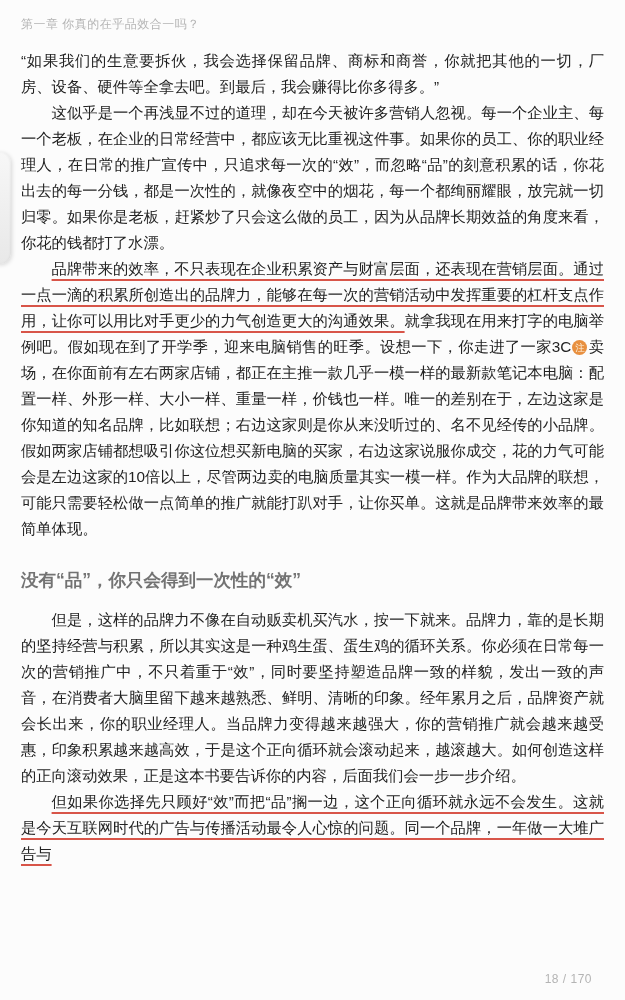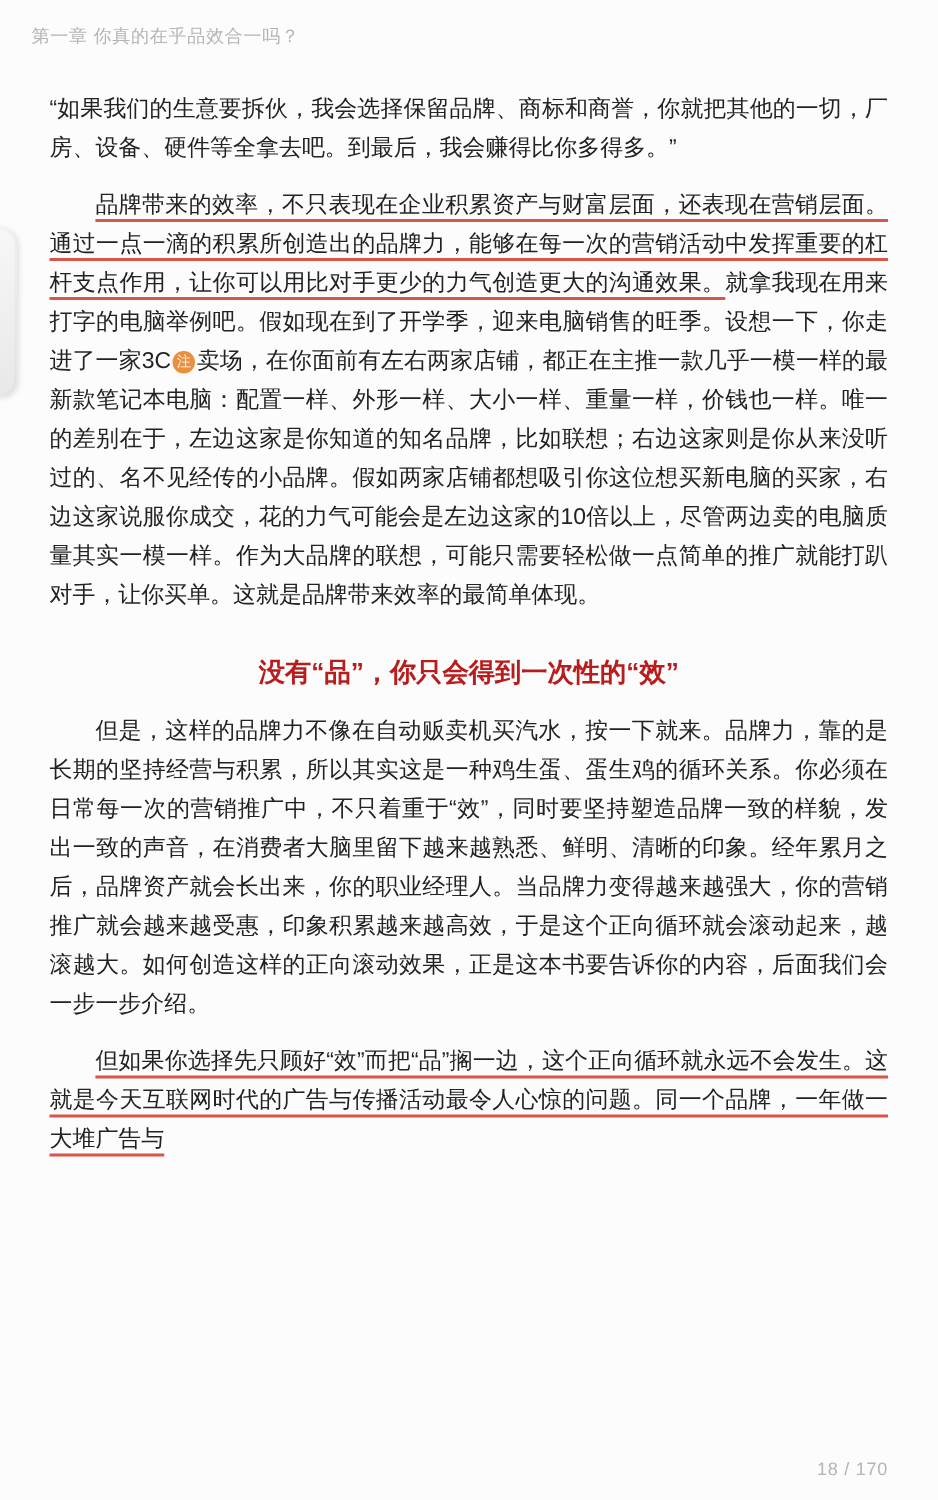--- a/index.html
+++ b/index.html
@@ -27,29 +27,29 @@
     box-shadow: 1px 1px 4px rgba(0,0,0,0.15), inset -1px 0 2px rgba(0,0,0,0.05);
   }
 
   .content {
     position: absolute; top: 48px; left: 21px; right: 21px;
     text-align: justify;
     color: var(--body_text, #222222);
     font-size: 15.3px;
     line-height: 26px;
   }
-  .para { margin: 12px; text-indent: 2em; }
+  .para { margin: 0; text-indent: 2em; }
   .para.no-indent { text-indent: 0; }
 
   .section-heading {
     font-size: 17.5px; font-weight: bold;
-    color: #b91c1c;
+    color: #737373;
     margin: 25px 0 14px 0;
     text-indent: 0;
-    text-align: center;
+    text-align: left;
   }
 
   .hl {
     text-decoration: underline;
     text-decoration-color: var(--underline_red, #d85549);
     text-decoration-thickness: 1.6px;
     text-underline-offset: 5px;
   }
 
   .note-badge {
@@ -79,20 +79,21 @@
 <div class="page">
 
   <div class="chapter-header">第一章 你真的在乎品效合一吗？</div>
 
   <div class="edge-handle"></div>
 
   <main class="content">
 
     <p class="para no-indent"><span>“如果我们的生意要拆伙，我会选择保留品牌、商标和商誉，你就把其他的一切，厂房、设备、硬件等全拿去吧。到最后，我会赚得比你多得多。”</span></p>
 
+    <p class="para"><span>这似乎是一个再浅显不过的道理，却在今天被许多营销人忽视。每一个企业主、每一个老板，在企业的日常经营中，都应该无比重视这件事。如果你的员工、你的职业经理人，在日常的推广宣传中，只追求每一次的“效”，而忽略“品”的刻意积累的话，你花出去的每一分钱，都是一次性的，就像夜空中的烟花，每一个都绚丽耀眼，放完就一切归零。如果你是老板，赶紧炒了只会这么做的员工，因为从品牌长期效益的角度来看，你花的钱都打了水漂。</span></p>
 
     <p class="para"><span class="hl">品牌带来的效率，不只表现在企业积累资产与财富层面，还表现在营销层面。通过一点一滴的积累所创造出的品牌力，能够在每一次的营销活动中发挥重要的杠杆支点作用，让你可以用比对手更少的力气创造更大的沟通效果。</span><span>就拿我现在用来打字的电脑举例吧。假如现在到了开学季，迎来电脑销售的旺季。设想一下，你走进了一家3C</span><span class="note-badge">注</span><span>卖场，在你面前有左右两家店铺，都正在主推一款几乎一模一样的最新款笔记本电脑：配置一样、外形一样、大小一样、重量一样，价钱也一样。唯一的差别在于，左边这家是你知道的知名品牌，比如联想；右边这家则是你从来没听过的、名不见经传的小品牌。假如两家店铺都想吸引你这位想买新电脑的买家，右边这家说服你成交，花的力气可能会是左边这家的10倍以上，尽管两边卖的电脑质量其实一模一样。作为大品牌的联想，可能只需要轻松做一点简单的推广就能打趴对手，让你买单。这就是品牌带来效率的最简单体现。</span></p>
 
     <h2 class="section-heading">没有“品”，你只会得到一次性的“效”</h2>
 
 
     <p class="para"><span>但是，这样的品牌力不像在自动贩卖机买汽水，按一下就来。品牌力，靠的是长期的坚持经营与积累，所以其实这是一种鸡生蛋、蛋生鸡的循环关系。你必须在日常每一次的营销推广中，不只着重于“效”，同时要坚持塑造品牌一致的样貌，发出一致的声音，在消费者大脑里留下越来越熟悉、鲜明、清晰的印象。经年累月之后，品牌资产就会长出来，你的职业经理人。当品牌力变得越来越强大，你的营销推广就会越来越受惠，印象积累越来越高效，于是这个正向循环就会滚动起来，越滚越大。如何创造这样的正向滚动效果，正是这本书要告诉你的内容，后面我们会一步一步介绍。</span></p>
 
     <p class="para"><span class="hl">但如果你选择先只顾好“效”而把“品”搁一边，这个正向循环就永远不会发生。这就是今天互联网时代的广告与传播活动最令人心惊的问题。同一个品牌，一年做一大堆广告与</span></p>
 

